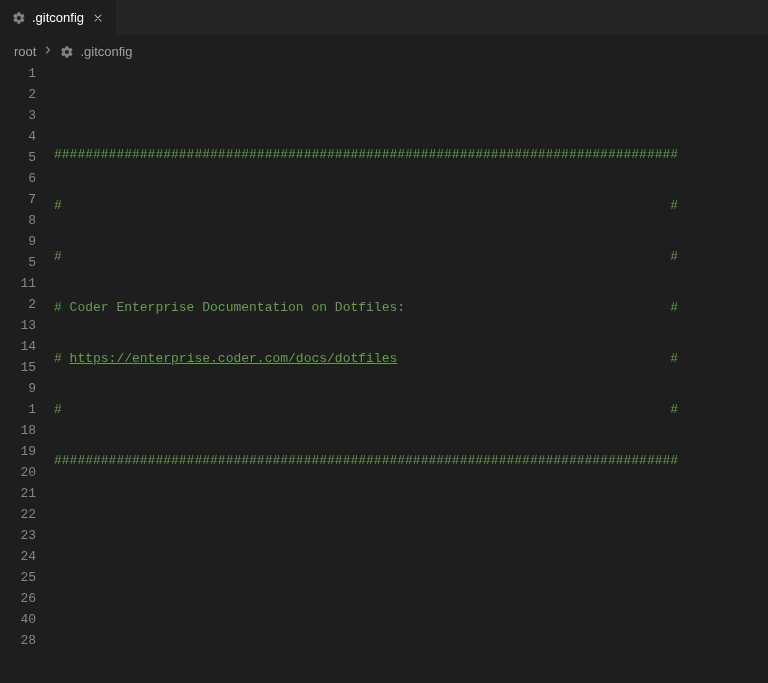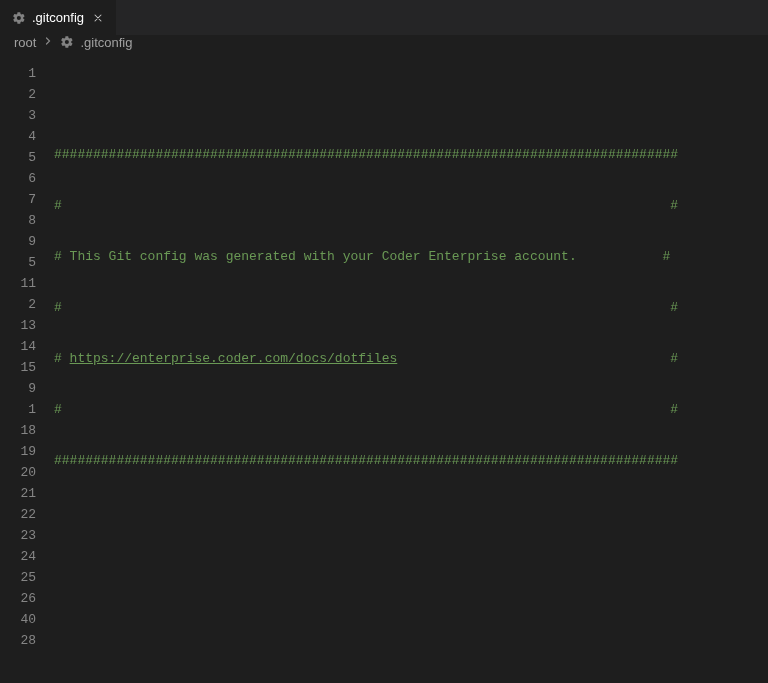--- a/index.html
+++ b/index.html
@@ -42,21 +42,21 @@
     display: flex;
     align-items: center;
     justify-content: center;
     color: #c5c5c5;
     cursor: pointer;
   }
   .breadcrumb {
     height: 24px;
     padding: 0 14px;
     display: flex;
-    align-items: flex-start;
+    align-items: flex-end;
     gap: 6px;
     color: #a0a0a0;
     font-family: -apple-system, "Segoe UI", sans-serif;
     font-size: 13px;
     background: #1e1e1e;
   }
   .breadcrumb .chev {
     color: #888;
   }
   .editor {
@@ -155,22 +155,22 @@
     <div>24</div>
     <div>25</div>
     <div>26</div>
     <div>40</div>
     <div>28</div>
   </div>
   <div class="code">
     <div class="line"></div>
     <div class="line"><span class="c-comment">################################################################################</span></div>
     <div class="line"><span class="c-comment">#                                                                              #</span></div>
-    <div class="line"><span class="c-comment"># This Git config was generated with your Coder Enterprise account.           #</span></div>
     <div class="line"><span class="c-comment">#                                                                              #</span></div>
+    <div class="line"><span class="c-comment"># Coder Enterprise Documentation on Dotfiles:                                  #</span></div>
     <div class="line"><span class="c-comment"># </span><span class="c-link">https://enterprise.coder.com/docs/dotfiles</span><span class="c-comment">                                   #</span></div>
     <div class="line"><span class="c-comment">#                                                                              #</span></div>
     <div class="line"><span class="c-comment">################################################################################</span></div>
     <div class="line"></div>
     <div class="line"></div>
     
     
     
     
     

